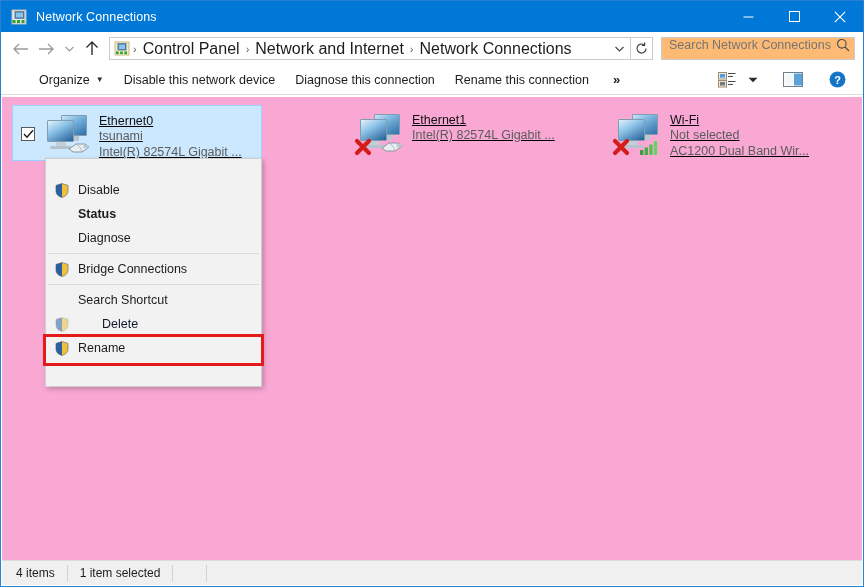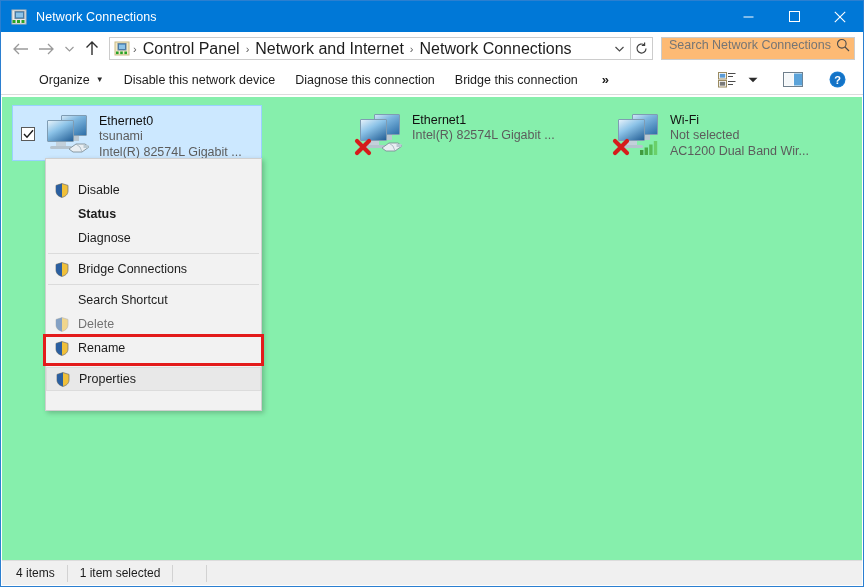--- a/index.html
+++ b/index.html
@@ -104,21 +104,22 @@
     display: flex; align-items: center; gap: 6px;
   }
   .tb-caret { font-size: 8px; color: #2b2b2b; }
   #tb-right { margin-left: auto; display: flex; align-items: center; padding-right: 12px; gap: 2px; }
   .tbicon { width: 28px; height: 24px; display: flex; align-items: center; justify-content: center; }
 
   
   #content {
     position: absolute; left: 1px; right: 1px;
     top: 96px; bottom: 26px;
-    background: #86efac;
+    background: #f9a8d4;
+    text-decoration: underline;
   }
   #conn-list { position: relative; padding: 8px 0 0 10px; display: flex; flex-wrap: wrap; }
   .conn {
     width: 250px; height: 56px;
     display: flex; align-items: flex-start;
     padding: 5px 4px 0 4px;
     position: relative;
   }
   .conn.selected {
     background: #cce8ff;
@@ -172,21 +173,21 @@
     box-shadow: 2px 2px 5px rgba(0,0,0,.22);
     padding: 19px 0;
     z-index: 20;
   }
   .mi {
     height: 24px; display: flex; align-items: center;
     padding-left: 6px; font-size: 12.5px; color: #1c1c1c;
     position: relative;
   }
   .mi.bold { font-weight: bold; }
-  .mi.disabled { color: #737373; }
+  .mi.disabled { color: #0f172a; gap: 24px; }
   .mi.hovered { background: #e8e8e8; border: 1px solid #dcdcdc; }
   .mi-icon { width: 20px; height: 16px; display: flex; align-items: center; justify-content: center; flex: none; }
   .mi-label { margin-left: 6px; }
   .mi-sep { height: 1px; background: #dbdbdb; margin: 3px 2px 3px 2px; }
   #red-highlight {
     position: absolute; left: 42px; top: 333px;
     width: 221px; height: 32px;
     border: 3px solid #e31b1b;
     z-index: 30; pointer-events: none;
   }
@@ -311,21 +312,21 @@
     </div>
   </div>
 
   <div id="toolbar">
     <div class="tbitem">
       <span>Organize</span>
       <span class="tb-caret">▼</span>
     </div>
     <div class="tbitem">Disable this network device</div>
     <div class="tbitem">Diagnose this connection</div>
-    <div class="tbitem">Bridge this connection</div>
+    <div class="tbitem">Rename this connection</div>
     <div class="tbitem" style="font-weight:bold;font-size:13px;padding-left:14px;">»</div>
 
     <div id="tb-right">
       <div class="tbicon">
         <svg width="18" height="16" viewBox="0 0 18 16">
           <rect x="0.5" y="0.5" width="8" height="6.5" fill="#ffffff" stroke="#9a8a5f"></rect>
           <rect x="1.8" y="1.8" width="5.4" height="3.9" fill="#5b9bd5"></rect>
           <rect x="0.5" y="8.5" width="8" height="6.5" fill="#ffffff" stroke="#9a8a5f"></rect>
           <rect x="1.8" y="9.8" width="5.4" height="3.9" fill="#7a7a7a"></rect>
           <line x1="10" y1="1.5" x2="17.5" y2="1.5" stroke="#4b4b4b" stroke-width="1"></line>
@@ -480,29 +481,20 @@
     <div class="mi">
       <span class="mi-icon">
         <svg width="14" height="15" viewBox="0 0 14 15">
             <path d="M7 0.6 L13 2.4 V8 C13 11.4 10.3 13.6 7 14.4 C3.7 13.6 1 11.4 1 8 V2.4 Z" fill="#f0c03a" stroke="#6f6f6f" stroke-width="0.7"></path>
             <path d="M7 0.6 L1 2.4 V8 C1 11.4 3.7 13.6 7 14.4 Z" fill="#2b5fa0"></path>
           </svg>
       </span>
       <span class="mi-label">Rename</span>
     </div>
     <div class="mi-sep"></div>
-    <div class="mi hovered">
-      <span class="mi-icon">
-        <svg width="14" height="15" viewBox="0 0 14 15">
-            <path d="M7 0.6 L13 2.4 V8 C13 11.4 10.3 13.6 7 14.4 C3.7 13.6 1 11.4 1 8 V2.4 Z" fill="#f0c03a" stroke="#6f6f6f" stroke-width="0.7"></path>
-            <path d="M7 0.6 L1 2.4 V8 C1 11.4 3.7 13.6 7 14.4 Z" fill="#2b5fa0"></path>
-          </svg>
-      </span>
-      <span class="mi-label">Properties</span>
-    </div>
   </div>
 
   <div id="red-highlight"></div>
 
   <div id="statusbar">
     <div class="status-cell">4 items</div>
     <div class="status-cell pad">1 item selected</div>
     <div class="status-cell last"></div>
   </div>
 

